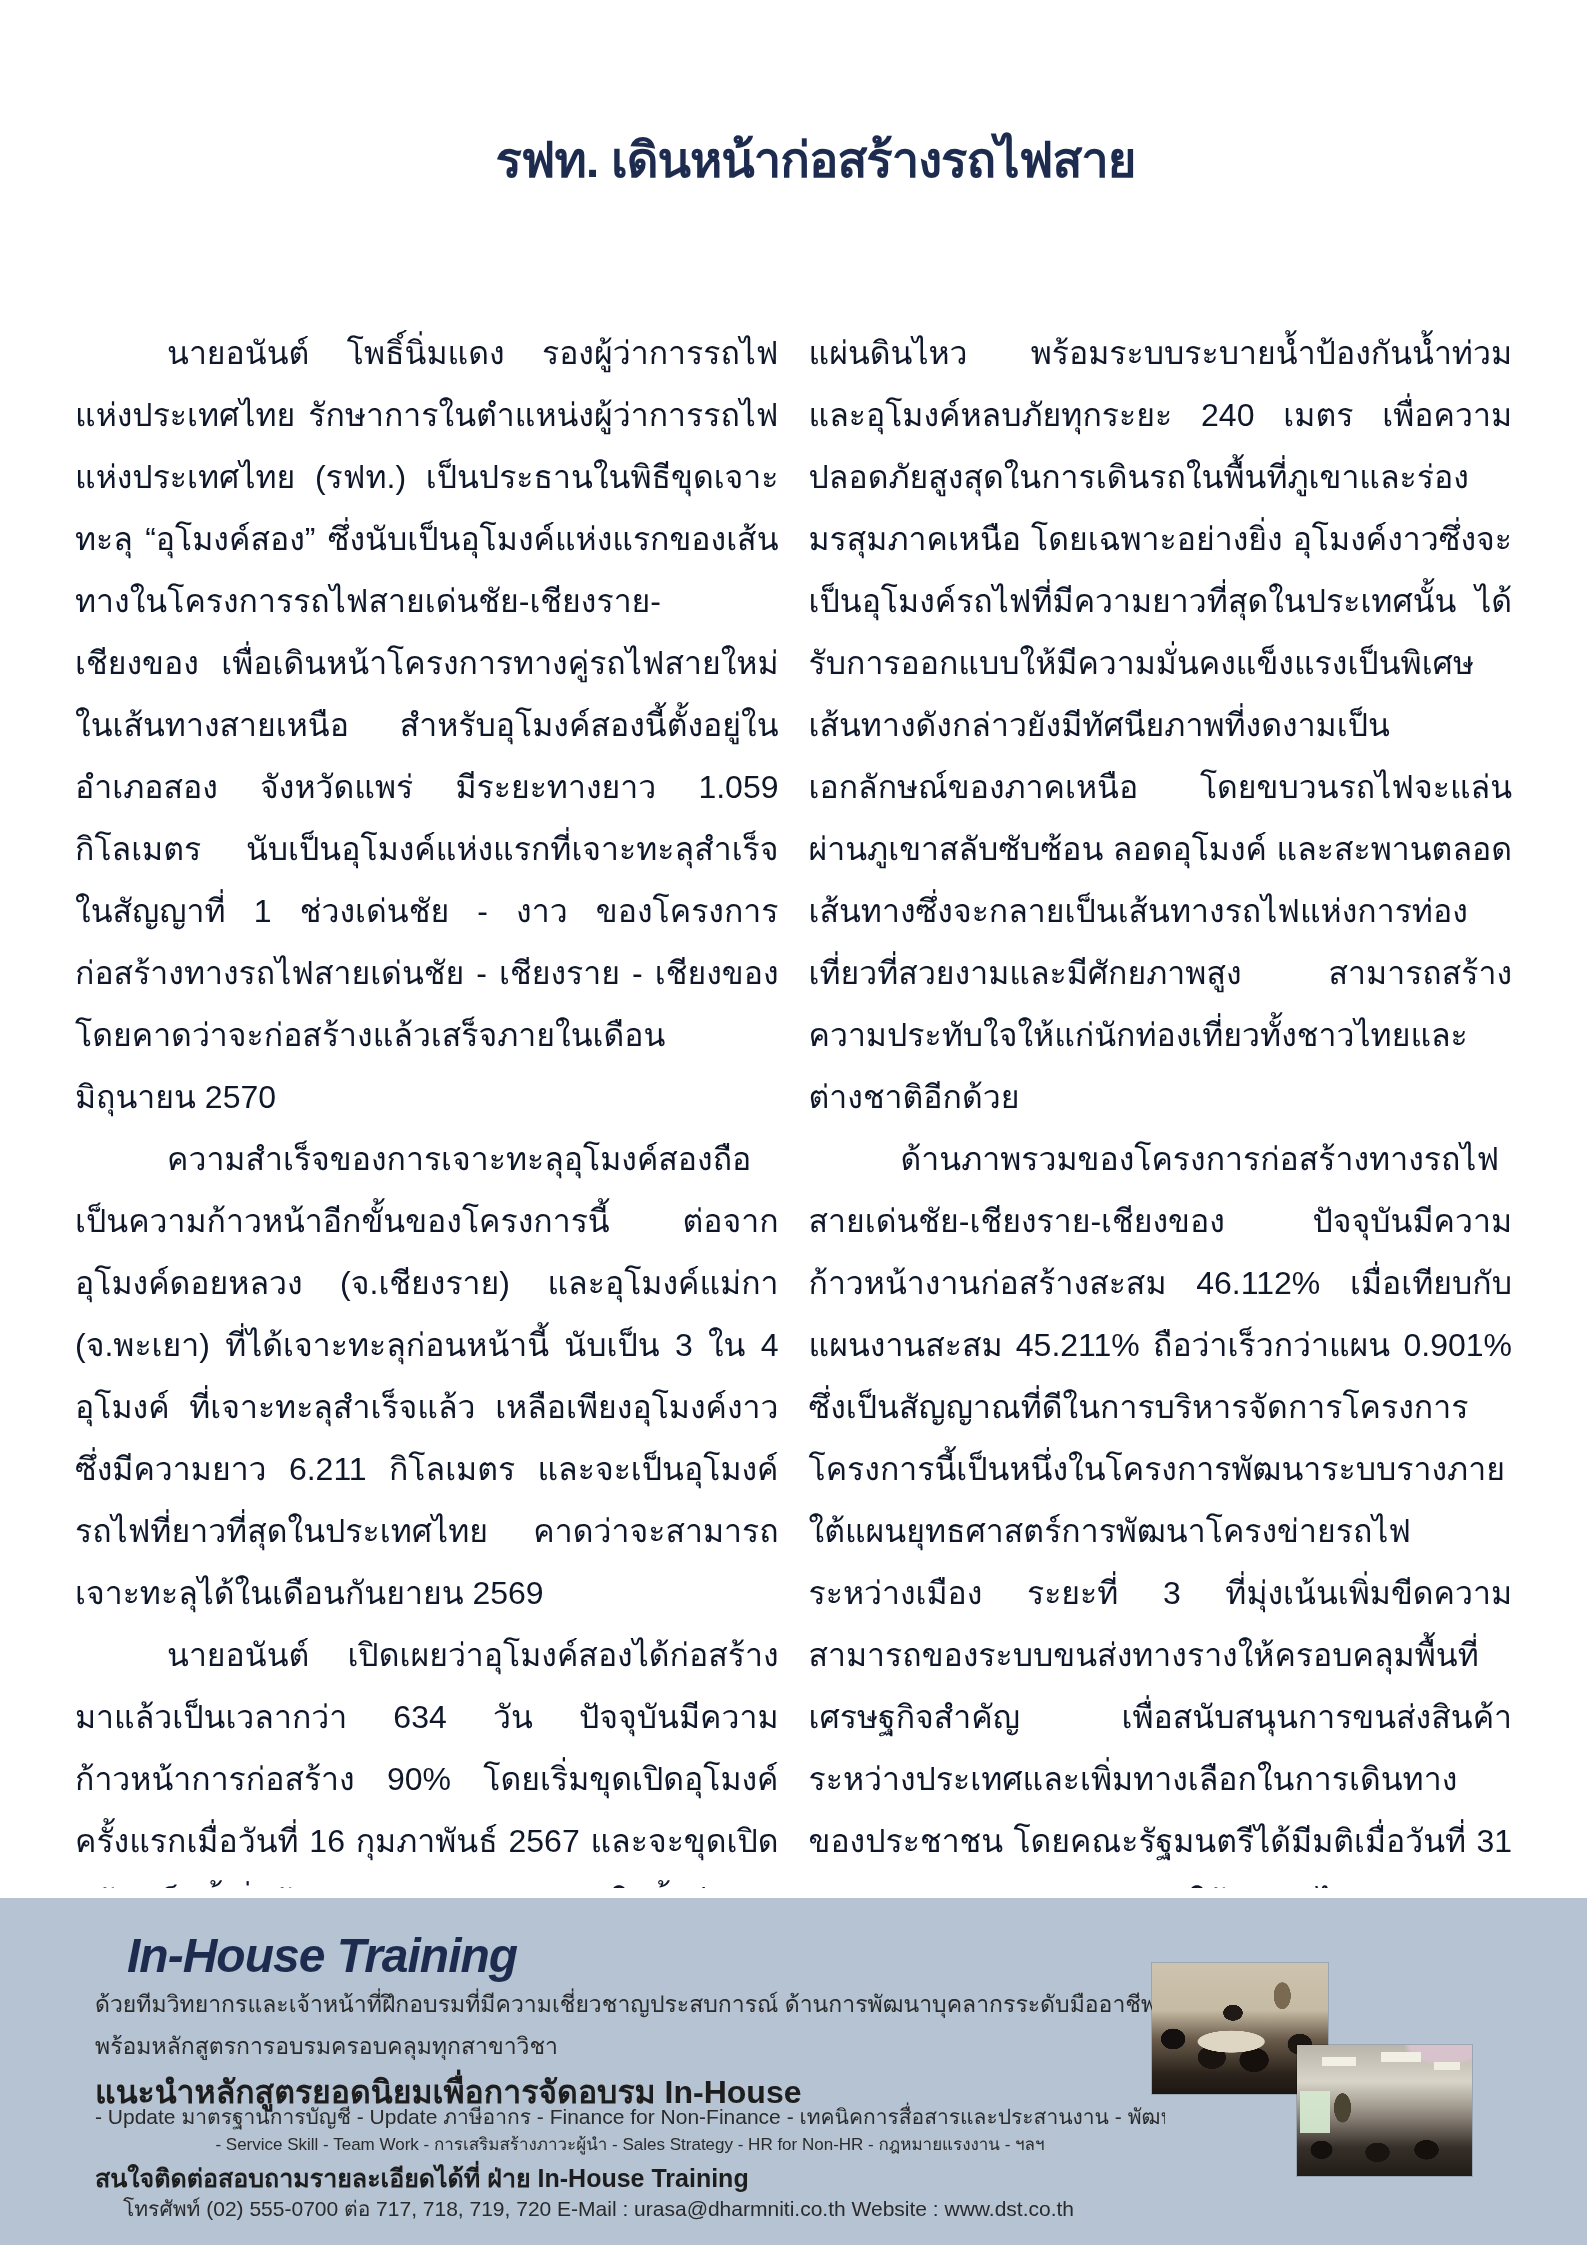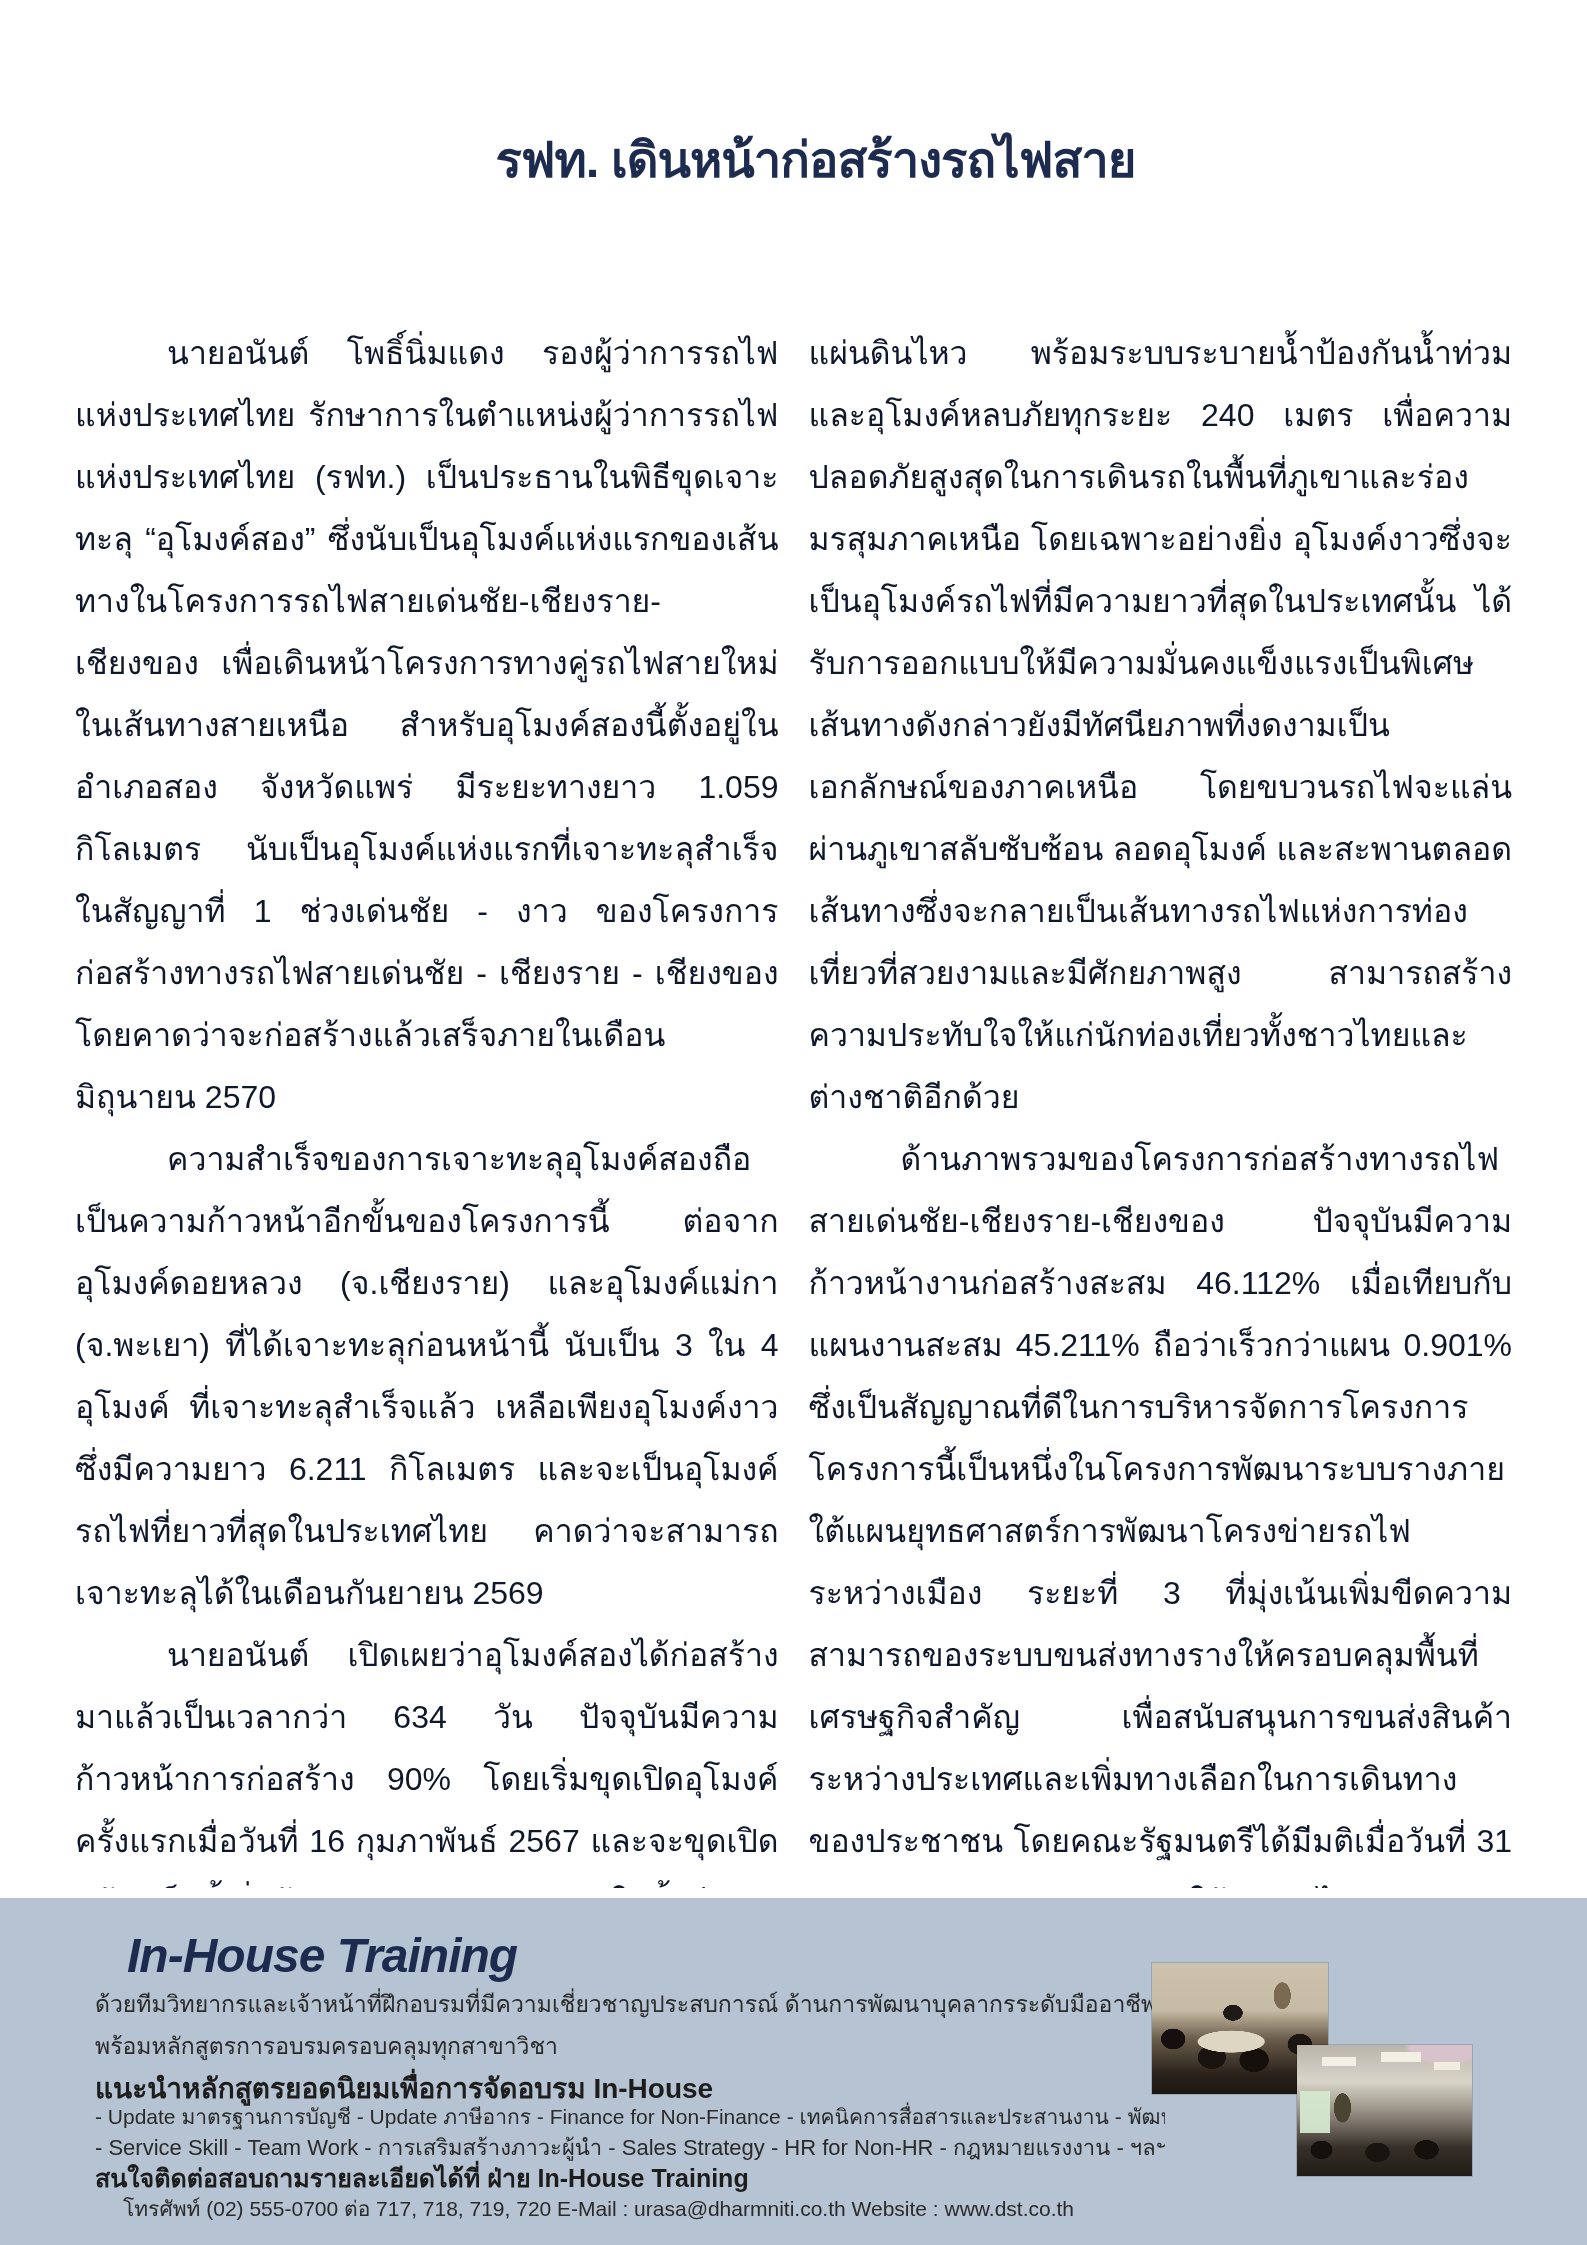--- a/index.html
+++ b/index.html
@@ -53,23 +53,23 @@
   .footer-head .th{
     font-style:italic;font-weight:700;font-size:29px;
   }
   .fline{
     position:absolute;left:95px;width:1070px;
     white-space:nowrap;overflow:hidden;
     color:#2a2a2a;
   }
   .f1{top:1986px;font-size:23px;}
   .f2{top:2028px;font-size:23px;}
-  .f3{top:2066px;font-size:28px;font-weight:700;color:#1d1d1d;}
+  .f3{top:2066px;font-size:32px;font-weight:700;color:#1d1d1d;}
   .f4{top:2100px;font-size:21px;}
-  .f5{top:2130px;font-size:22px;text-align:center;}
+  .f5{top:2130px;font-size:17px;text-align:center;}
   .f6{top:2158px;font-size:25px;font-weight:700;color:#1d1d1d;}
   .f7{top:2192px;font-size:21px;margin-left:28px;}
   
   .photo{position:absolute;box-shadow:0 0 0 1px rgba(0,0,0,.15);}
   .photo1{
     left:1152px;top:1963px;width:176px;height:131px;z-index:1;
     background:
       radial-gradient(ellipse 14px 22px at 74% 25%, #7a6a52 0 60%, transparent 62%),
       radial-gradient(ellipse 55px 18px at 45% 60%, #ded6c2 0 60%, transparent 62%),
       radial-gradient(ellipse 20px 17px at 12% 58%, #141010 0 60%, transparent 62%),

